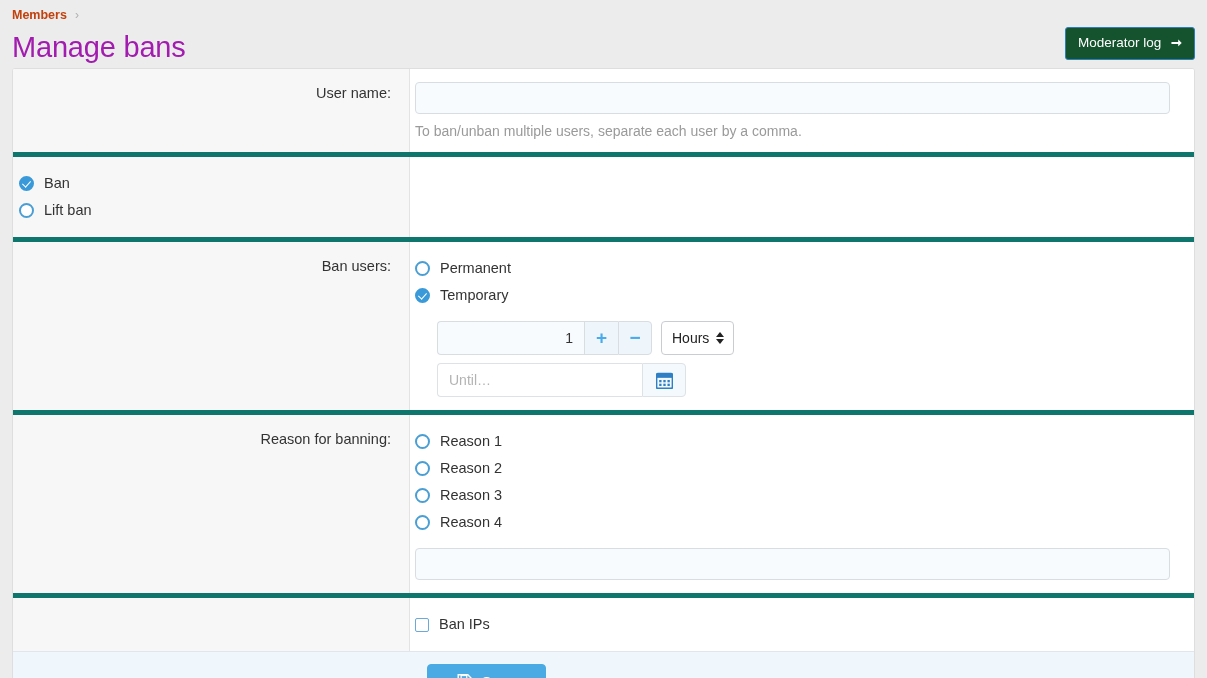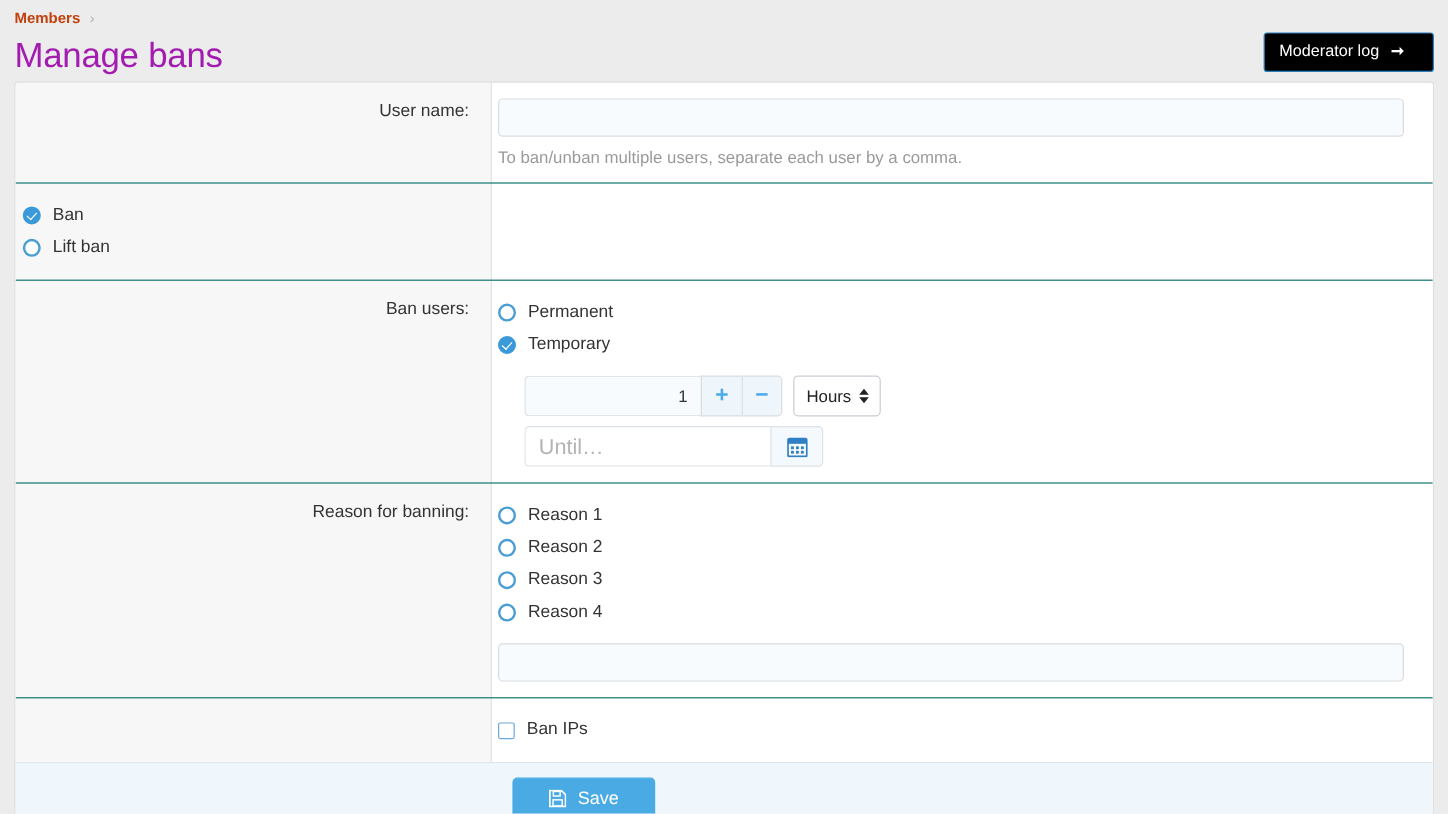--- a/index.html
+++ b/index.html
@@ -41,26 +41,26 @@
     font-weight: normal;
     line-height: 34px;
     margin: 6px 0 16px 0;
     color: #a21caf;
     letter-spacing: -0.2px;
   }
   .moderator-log-btn {
     position: absolute;
     right: 12px;
     top: 27px;
-    background: #000000;
+    background: #14532d;
     border: 1px solid #2a7fc0;
     color: #fff;
     font-size: 13.5px;
     line-height: 1;
-    padding: 8px 24px 9px 12px;
+    padding: 8px 12px 9px 12px;
     border-radius: 3px;
     cursor: pointer;
     font-family: "Liberation Sans", sans-serif;
     white-space: nowrap;
   }
   .moderator-log-btn .arrow-icon {
     display: inline-block;
     margin-left: 6px;
     font-size: 13px;
     font-weight: bold;
@@ -84,21 +84,21 @@
     position: absolute;
     left: 0; top: 0; bottom: 0;
     width: 396px;
     background: #f7f7f7;
     border-right: 1px solid #e3e3e3;
   }
 
   .form-row {
     display: flex;
     position: relative;
-    border-bottom: 1px solid #0f766e;
+    border-bottom: 5px solid #0f766e;
     min-height: 44px;
   }
   .form-row:last-child { border-bottom: none; }
 
   .form-label {
     width: 396px;
     flex: 0 0 396px;
     text-align: right;
     padding: 16px 18px 16px 10px;
     font-size: 14.5px;
@@ -268,21 +268,21 @@
     height: 34px;
   }
   .until-input {
     width: 205px;
     background: #fff;
     border: 1px solid #dde2e7;
     border-right: none;
     border-radius: 4px 0 0 4px;
     padding: 0 11px;
     font-family: "Liberation Sans", sans-serif;
-    font-size: 18px;
+    font-size: 14px;
     color: #333;
     outline: none;
   }
   .until-input::placeholder { color: #b3b3b3; }
   .cal-btn {
     width: 44px;
     background: #f4f9fd;
     border: 1px solid #dde2e7;
     border-radius: 0 4px 4px 0;
     display: flex;

